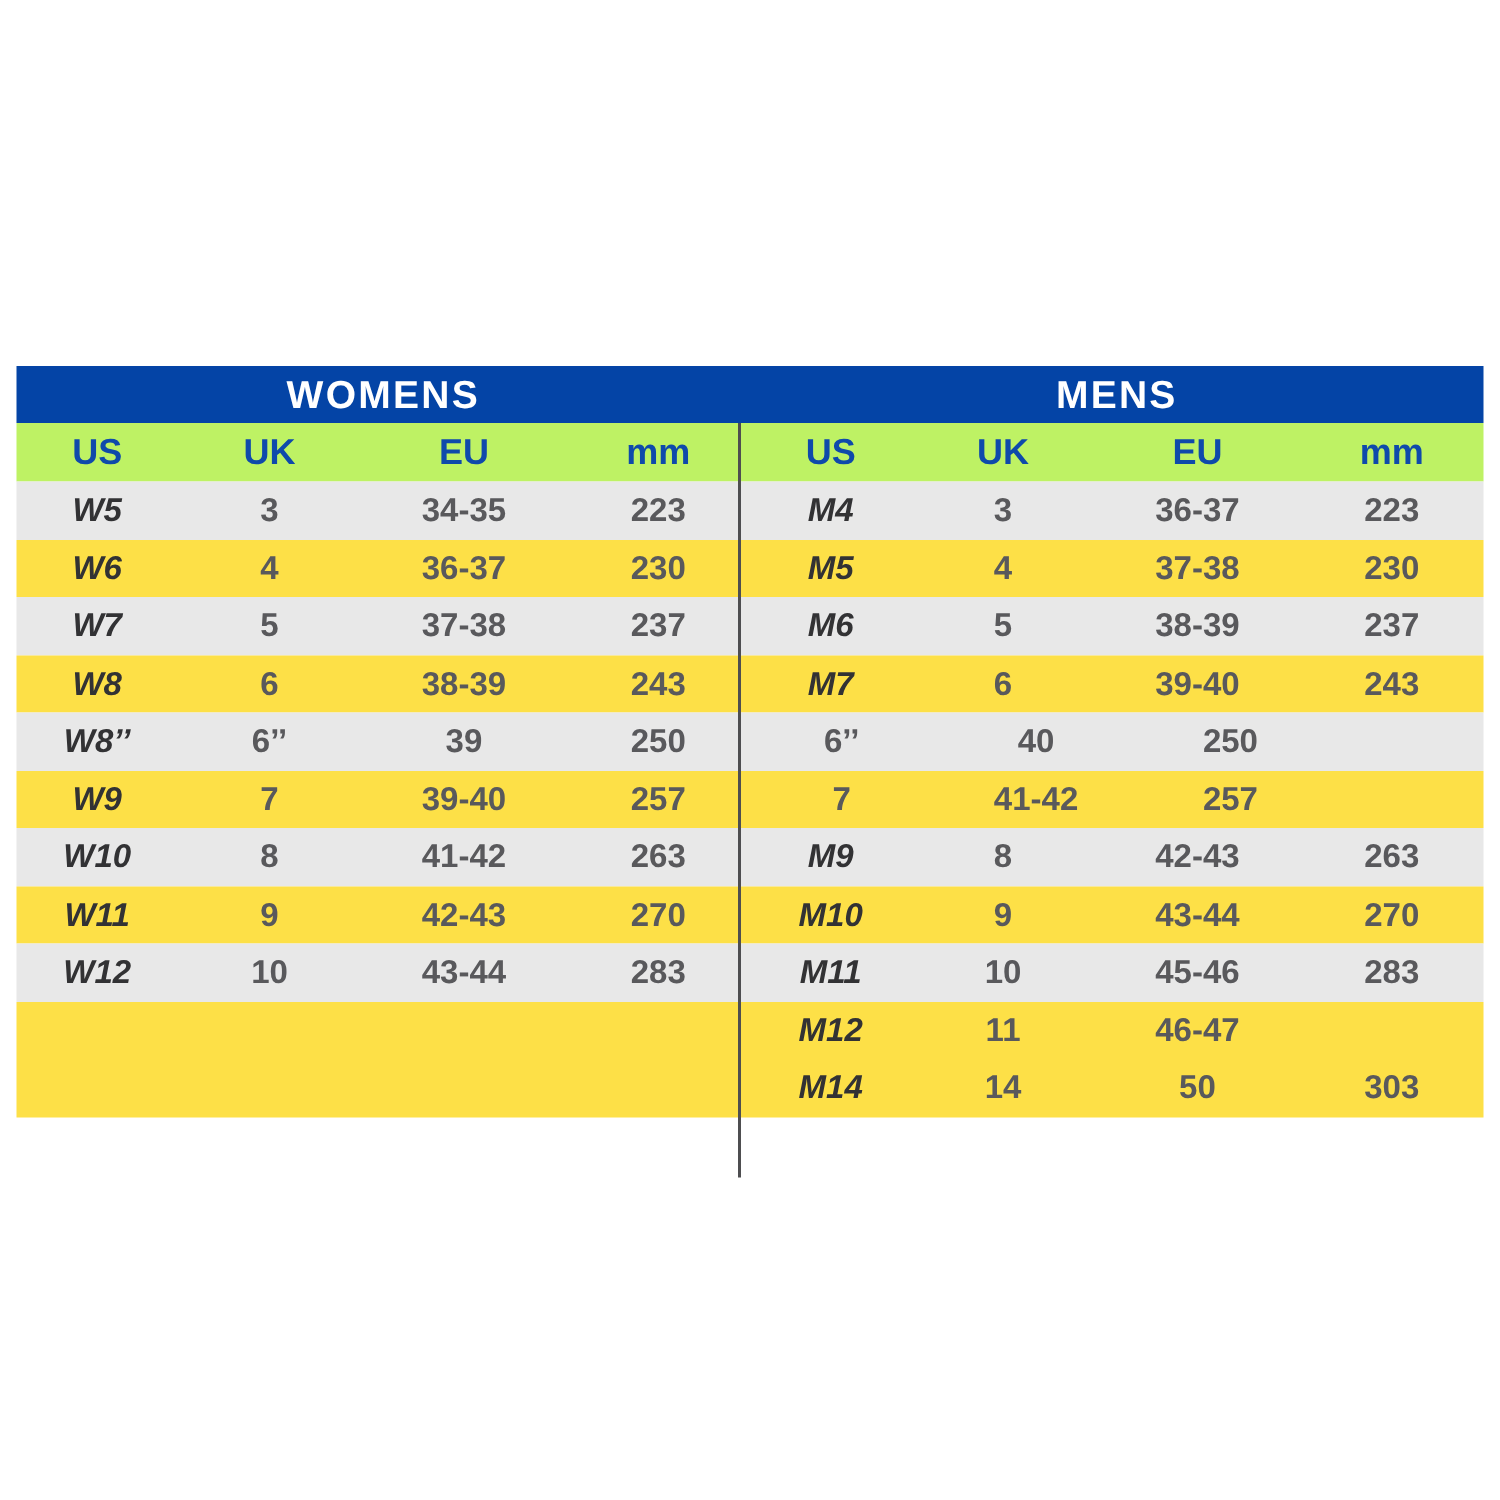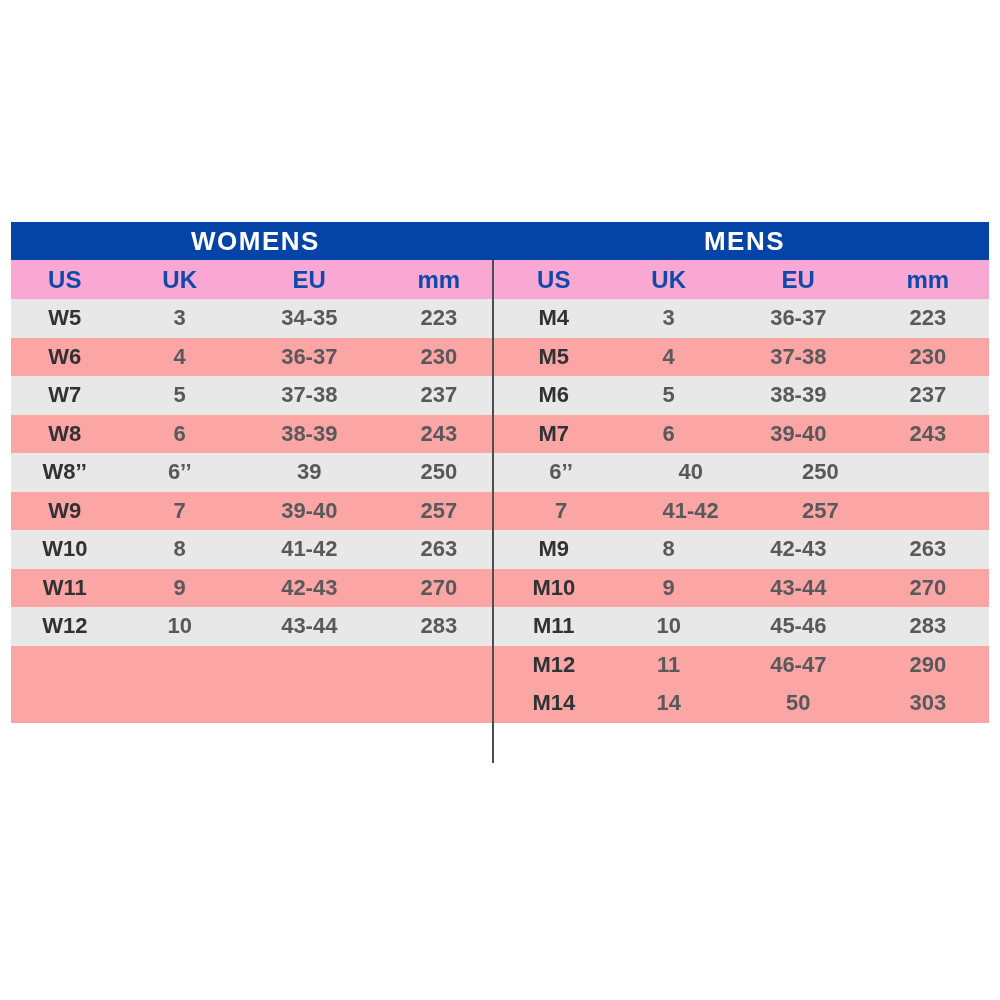--- a/index.html
+++ b/index.html
@@ -9,39 +9,39 @@
     --stripe:#e8e8e8;
     --us-text:#323234;
     --value-text:#59595c;
     --divider:#4e4e50;
   }
   html,body{margin:0;padding:0;}
   body{
     width:1000px;height:1000px;background:#ffffff;position:relative;
     font-family:"Liberation Sans",sans-serif;overflow:hidden;
   }
-  .chart{position:absolute;left:11px;top:222px;width:978px;}
+  .chart{position:absolute;left:11px;top:244px;width:978px;}
   .titlebar{display:flex;height:38px;background:var(--header-bar);}
   .title-half{
     flex:1;display:flex;align-items:center;justify-content:center;
     color:var(--header-text);font-weight:bold;font-size:26px;letter-spacing:1.5px;
   }
   .half{flex:1;display:flex;min-width:0;}
-  .colhead{display:flex;height:39px;background:#f9a8d4;}
+  .colhead{display:flex;height:39px;background:#bef264;}
   .hcell{
     display:flex;align-items:center;justify-content:center;
     font-weight:bold;font-size:24px;color:var(--column-header-text);
   }
-  .row{display:flex;height:38.5px;background:#fca5a5;}
+  .row{display:flex;height:38.5px;background:#fde047;}
   .row.shade{background:var(--stripe);}
   .cell{
     display:flex;align-items:center;justify-content:center;
     font-weight:bold;font-size:22px;color:var(--value-text);
   }
-  .cell.us{color:var(--us-text);}
+  .cell.us{color:var(--us-text);font-style:italic;}
   .w1{width:22%;}
   .w2{width:25%;}
   .w3{width:28%;}
   .w4{width:25%;}
   .divider{
     position:absolute;left:481px;top:38px;width:2px;height:503px;
     background:var(--divider);
   }
 </style>
 </head>
@@ -206,21 +206,20 @@
     <div class="half">
       <div class="cell us w1"></div>
       <div class="cell w2"></div>
       <div class="cell w3"></div>
       <div class="cell w4"></div>
     </div>
     <div class="half">
       <div class="cell us w1">M12</div>
       <div class="cell w2">11</div>
       <div class="cell w3">46-47</div>
-      <div class="cell w4">290</div>
     </div>
   </div>
 
 
   <div class="row">
     <div class="half">
       <div class="cell us w1"></div>
       <div class="cell w2"></div>
       <div class="cell w3"></div>
       <div class="cell w4"></div>

